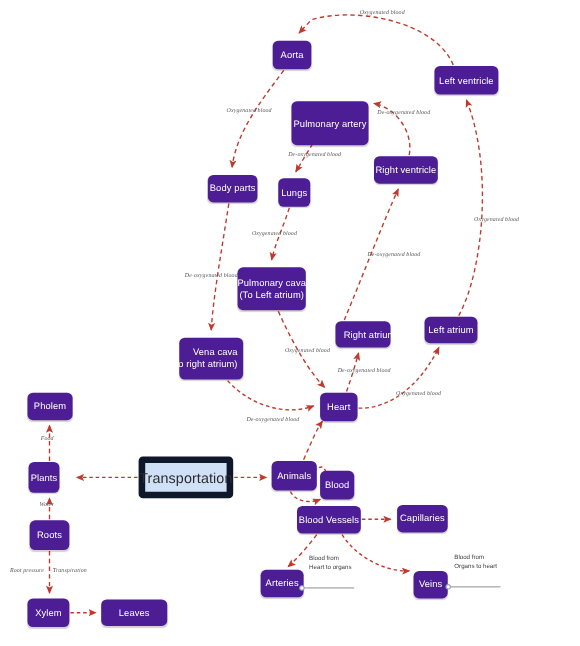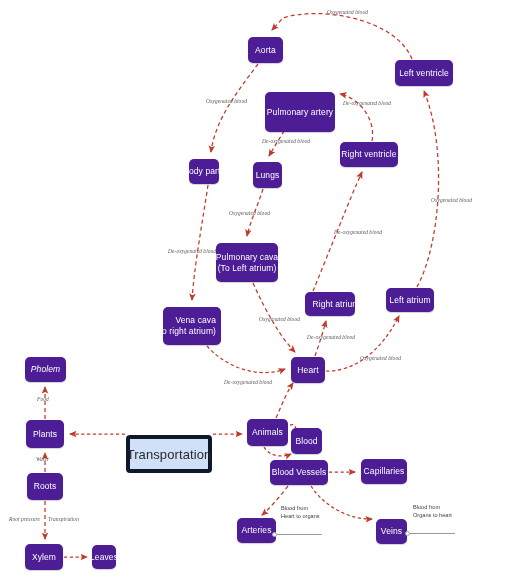--- a/index.html
+++ b/index.html
@@ -27,26 +27,25 @@
     font-size:8.5px;
     line-height:11px;
     box-sizing:border-box;
     padding:3px 5px;
     box-shadow:0 1px 1px rgba(0,0,0,0.18);
     letter-spacing:0.1px;
   }
   .node.central{
     background:#cfe0f7;
     color:#2b2b2b;
-    border:4px solid #0f172a;
+    border:6px solid #0f172a;
     border-radius:4px;
     font-size:13px;
     line-height:15px;
     box-shadow:none;
-    margin-top:20px;
   }
   .node .ln{display:block;white-space:nowrap;}
 
   .elabel{
     position:absolute;
     color:#58595b;
     font-size:5.4px;
     line-height:7px;
     font-style:italic;
     white-space:nowrap;
@@ -125,33 +124,33 @@
       <path d="M 45 501 L 45 539"></path>
 
       <path d="M 64 557 L 87 557" stroke-dasharray="3.2,2.6"></path>
     </g>
   </svg>
 
   <div id="nodes">
       <div class="node central" style="left: 126px; top: 415px; width: 86px; height: 38px;">
         <span class="ln">Transportation</span>
       </div>
-      <div class="node" style="left: 26px; top: 420px; width: 38px; height: 28px;">
+      <div class="node" style="left: 26px; top: 420px; width: 28px; height: 28px;">
         <span class="ln">Plants</span>
       </div>
-      <div class="node" style="left: 25px; top: 357px; width: 41px; height: 25px; font-style: italic;">
+      <div class="node" style="left: 25px; top: 357px; width: 41px; height: 25px;">
         <span class="ln">Pholem</span>
       </div>
       <div class="node" style="left: 27px; top: 473px; width: 36px; height: 27px;">
         <span class="ln">Roots</span>
       </div>
       <div class="node" style="left: 25px; top: 544px; width: 38px; height: 26px;">
         <span class="ln">Xylem</span>
       </div>
-      <div class="node" style="left: 92px; top: 545px; width: 24px; height: 24px; text-align: center;">
+      <div class="node" style="left: 92px; top: 545px; width: 60px; height: 24px; text-align: center;">
         <span class="ln">Leaves</span>
       </div>
       <div class="node" style="left: 247px; top: 419px; width: 41px; height: 27px;">
         <span class="ln">Animals</span>
       </div>
       <div class="node" style="left: 291px; top: 409px; width: 31px; height: 26px; margin-top: 19px;">
         <span class="ln">Blood</span>
       </div>
       <div class="node" style="left: 270px; top: 460px; width: 58px; height: 25px;">
         <span class="ln">Blood Vessels</span>
@@ -182,21 +181,21 @@
       </div>
       <div class="node" style="left: 248px; top: 37px; width: 35px; height: 26px;">
         <span class="ln">Aorta</span>
       </div>
       <div class="node" style="left: 265px; top: 92px; width: 70px; height: 40px;">
         <span class="ln">Pulmonary artery</span>
       </div>
       <div class="node" style="left: 253px; top: 162px; width: 29px; height: 26px;">
         <span class="ln">Lungs</span>
       </div>
-      <div class="node" style="left: 189px; top: 159px; width: 30px; height: 25px;">
+      <div class="node" style="left: 189px; top: 159px; width: 45px; height: 25px;">
         <span class="ln">Body parts</span>
       </div>
       <div class="node" style="left: 216px; top: 243px; width: 62px; height: 39px;">
         <span class="ln">Pulmonary cava</span>
         <span class="ln">(To Left atrium)</span>
       </div>
       <div class="node" style="left: 163px; top: 307px; width: 58px; height: 38px; align-items: flex-end;">
         <span class="ln">Vena cava</span>
         <span class="ln">(To right atrium)</span>
       </div>

